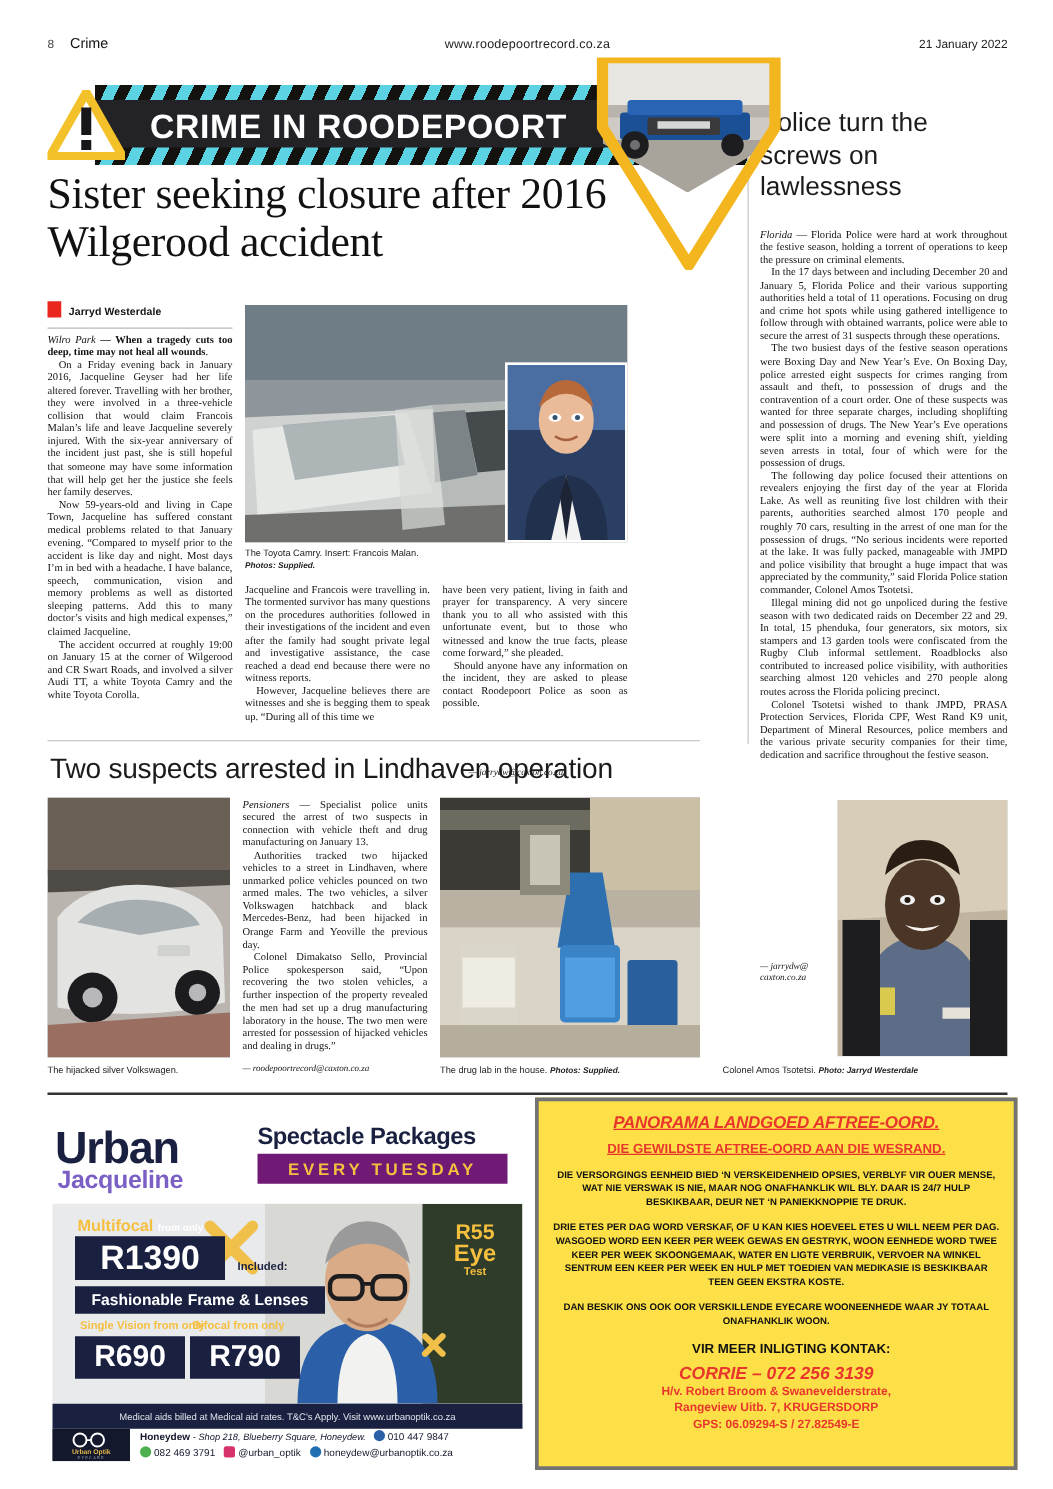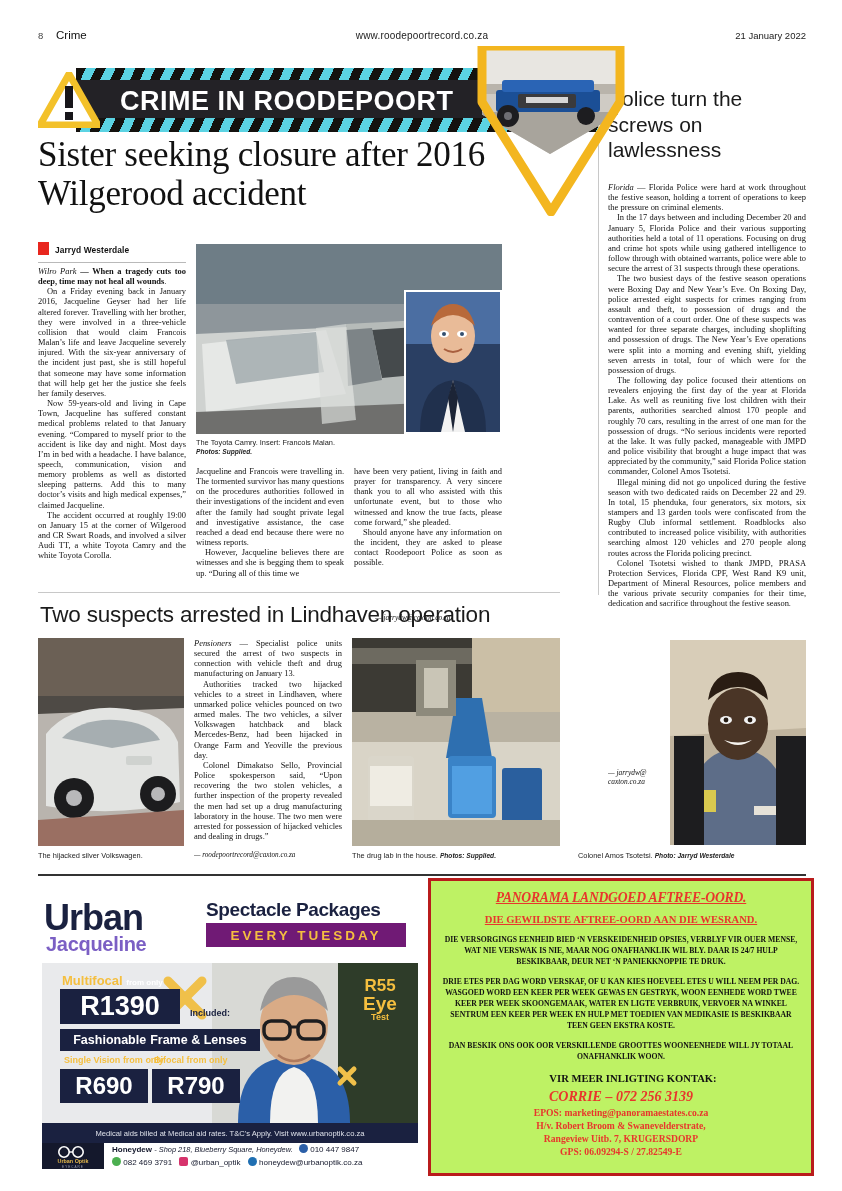--- a/index.html
+++ b/index.html
@@ -97,22 +97,22 @@
       font-family:"Liberation Sans",sans-serif;font-weight:bold;font-size:24px;display:flex;align-items:center;justify-content:center;}
   .ad1 .r55{position:absolute;right:10px;top:84px;width:64px;text-align:center;font-family:"Liberation Sans",sans-serif;
       font-weight:bold;color:#f5bf3f;line-height:1;}
   .ad1 .tc{position:absolute;left:4px;top:230px;width:376px;height:20px;background:#1a2140;color:#dfe2ea;
       font-family:"Liberation Sans",sans-serif;font-size:7.6px;display:flex;align-items:center;justify-content:center;text-align:center;}
   .ad1 .logo{position:absolute;left:4px;top:250px;width:62px;height:26px;background:#14182c;}
   .ad1 .f1{position:absolute;left:74px;top:251px;font-family:"Liberation Sans",sans-serif;font-size:8px;color:#14182c;}
   .ad1 .f2{position:absolute;left:74px;top:264px;font-family:"Liberation Sans",sans-serif;font-size:8px;color:#14182c;}
 
   
-  .ad2{position:absolute;left:428px;top:878px;width:380px;height:292px;border:3px solid #b91c1c;background:#bef264;
-       font-family:Liberation Serif, serif;text-align:center;}
+  .ad2{position:absolute;left:428px;top:878px;width:380px;height:292px;border:3px solid #737373;background:#fde047;
+       font-family:Liberation Sans, sans-serif;text-align:center;}
   .ad2 .t1{margin-top:9px;font-size:13.6px;font-weight:bold;font-style:italic;color:#e8362c;
        text-decoration:underline;letter-spacing:-.2px;}
   .ad2 .t2{margin-top:8px;font-size:10.6px;font-weight:bold;color:#e8362c;text-decoration:underline;}
   .ad2 .bd{margin:9px 13px 0 13px;font-size:7.7px;font-weight:bold;line-height:11px;color:#111;}
   .ad2 .bd2{margin:9px 11px 0 11px;font-size:7.7px;font-weight:bold;line-height:11px;color:#111;}
   .ad2 .t3{margin-top:11px;font-size:10.6px;font-weight:bold;color:#111;margin-left:24px;}
   .ad2 .t4{margin-top:5px;font-size:14px;font-weight:bold;font-style:italic;color:#e8362c;}
   .ad2 .t5{margin-top:2px;font-size:9.6px;font-weight:bold;color:#e8362c;}
   .ad2 .t6{margin-top:2px;font-size:9.6px;font-weight:bold;color:#e8362c;}
 </style>
@@ -394,22 +394,21 @@
       <span style="display:inline-block;width:9px;height:9px;border-radius:50%;background:#1f6fb2;vertical-align:-1px;margin-left:5px;"></span>
       <span>honeydew@urbanoptik.co.za</span>
     </div>
   </div>
 
   <div class="ad2">
     <div class="t1">PANORAMA LANDGOED AFTREE-OORD.</div>
     <div class="t2">DIE GEWILDSTE AFTREE-OORD AAN DIE WESRAND.</div>
     <div class="bd">DIE VERSORGINGS EENHEID BIED ‘N VERSKEIDENHEID OPSIES, VERBLYF VIR OUER MENSE, WAT NIE VERSWAK IS NIE, MAAR NOG ONAFHANKLIK WIL BLY. DAAR IS 24/7 HULP BESKIKBAAR, DEUR NET ‘N PANIEKKNOPPIE TE DRUK.</div>
     <div class="bd2">DRIE ETES PER DAG WORD VERSKAF, OF U KAN KIES HOEVEEL ETES U WILL NEEM PER DAG. WASGOED WORD EEN KEER PER WEEK GEWAS EN GESTRYK, WOON EENHEDE WORD TWEE KEER PER WEEK SKOONGEMAAK, WATER EN LIGTE VERBRUIK, VERVOER NA WINKEL SENTRUM EEN KEER PER WEEK EN HULP MET TOEDIEN VAN MEDIKASIE IS BESKIKBAAR TEEN GEEN EKSTRA KOSTE.</div>
-    <div class="bd">DAN BESKIK ONS OOK OOR VERSKILLENDE GROOTTES WOONEENHEDE WILL JY TOTAAL ONAFHANKLIK WOON.</div>
+    <div class="bd">DAN BESKIK ONS OOK OOR VERSKILLENDE EYECARE WOONEENHEDE WAAR JY TOTAAL ONAFHANKLIK WOON.</div>
     <div class="t3">VIR MEER INLIGTING KONTAK:</div>
     <div class="t4">CORRIE – 072 256 3139</div>
-    <div class="t5">EPOS: marketing@panoramaestates.co.za</div>
     <div class="t6">H/v. Robert Broom &amp; Swanevelderstrate,</div>
     <div class="t6">Rangeview Uitb. 7, KRUGERSDORP</div>
     <div class="t6">GPS: 06.09294-S / 27.82549-E</div>
   </div>
 
 </div>
 
 </body></html>

